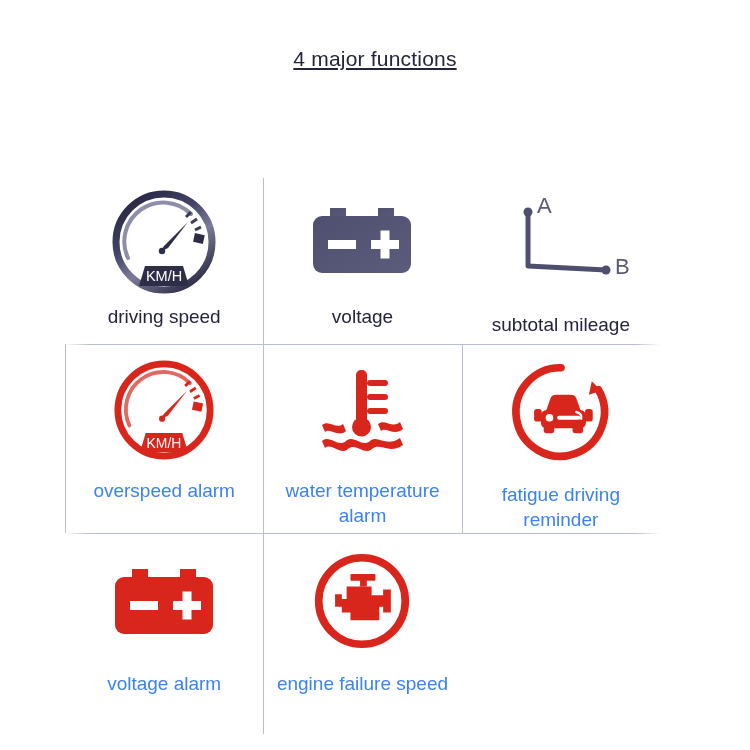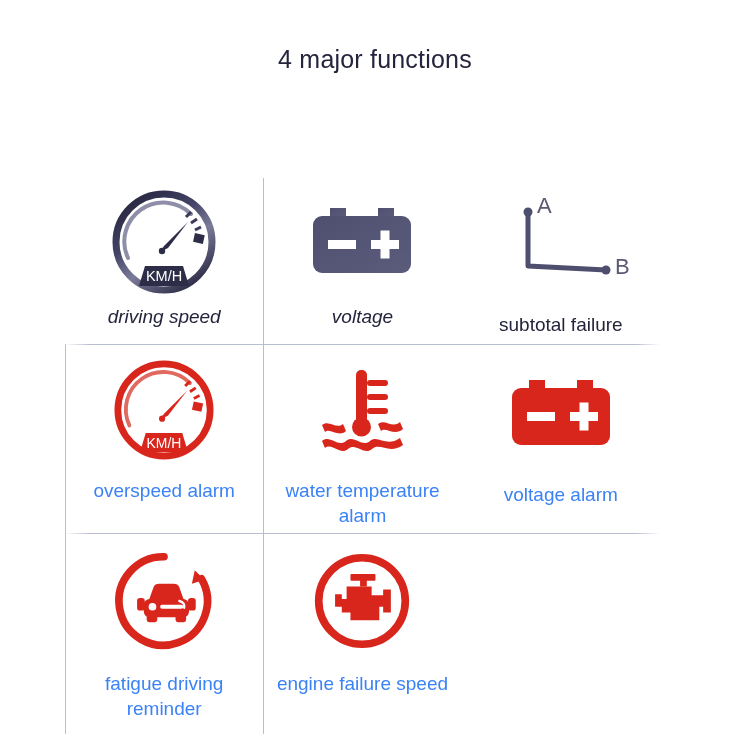--- a/index.html
+++ b/index.html
@@ -23,24 +23,25 @@
   
   .title-block {
     position: absolute;
     left: 0;
     top: 38px;
     width: 750px;
     text-align: center;
     color: #22223a;
   }
   .title-line {
-    font-size: 25px;
+    font-size: 21px;
     line-height: 42px;
     letter-spacing: 0.2px;
     color: #24243c;
+    text-decoration: underline;
   }
 
   
   .grid {
     position: absolute;
     left: 65px;
     top: 178px;
     width: 595px;
     height: 556px;
     display: grid;
@@ -91,21 +92,21 @@
     text-align: center;
     font-size: 19px;
     line-height: 25px;
     color: #24243c;
     padding: 0 4px;
   }
   .cell.alarm .label { color: #3b82f6; }
 
   
   .r1 .icon-wrap { height: 106px; margin-top: 12px; }
-  .r1 .label { margin-top: 8px; font-style: italic; }
+  .r1 .label { margin-top: 8px; }
   .r2 .icon-wrap { height: 108px; margin-top: 16px; }
   .r2 .label { margin-top: 10px; }
   .r3 .icon-wrap { height: 108px; margin-top: 18px; }
   .r3 .label { margin-top: 12px; }
 
   svg { display: block; overflow: visible; }
 </style>
 </head>
 <body>
 
@@ -185,21 +186,21 @@
         <svg width="130" height="104" viewBox="0 0 130 104" aria-hidden="true">
           <g stroke="#4e4e6e" stroke-width="5" fill="none" stroke-linecap="round" stroke-linejoin="round">
             <path d="M 32 18 L 32 72 L 110 76"></path>
           </g>
           <circle cx="32" cy="18" r="4.5" fill="#4e4e6e"></circle>
           <circle cx="110" cy="76" r="4.5" fill="#4e4e6e"></circle>
           <text x="41" y="19" font-family="Liberation Sans, sans-serif" font-size="22" fill="#5a5a74">A</text>
           <text x="119" y="80" font-family="Liberation Sans, sans-serif" font-size="22" fill="#5a5a74">B</text>
         </svg>
       </div>
-      <div class="label">subtotal failure</div>
+      <div class="label">subtotal mileage</div>
     </div>
 
     <div class="cell r2 colsep alarm">
       <div class="icon-wrap">
         <svg width="100" height="100" viewBox="0 0 104 104" aria-hidden="true">
           <circle cx="52" cy="52" r="48" fill="none" stroke="#d9261c" stroke-width="7"></circle>
           <circle cx="52" cy="52" r="41" fill="#ffffff"></circle>
           <path d="M 16 68 A 39 39 0 0 1 79 24" fill="none" stroke="#e06a62" stroke-width="4" stroke-linecap="round"></path>
           <g stroke="#d9261c" stroke-width="3" stroke-linecap="butt">
             <line x1="74" y1="27" x2="79" y2="22"></line>
@@ -228,68 +229,68 @@
             <path d="M 12 65 C 19 59, 26 70, 33 64 L 36 71 C 28 78, 20 67, 15 72 Z"></path>
             <path d="M 68 64 C 75 58, 82 69, 90 62 L 93 69 C 84 77, 76 66, 71 71 Z"></path>
             <path d="M 12 81 C 20 74, 28 88, 36 81 C 44 74, 52 88, 60 81 C 68 74, 76 88, 90 78
                      L 93 85 C 79 95, 70 82, 62 89 C 54 96, 46 82, 38 89 C 30 96, 22 82, 15 88 Z"></path>
           </g>
         </svg>
       </div>
       <div class="label">water temperature alarm</div>
     </div>
 
+    <div class="cell r3 colsep alarm">
+      <div class="icon-wrap">
+        <svg width="100" height="100" viewBox="0 0 104 104" aria-hidden="true">
+
+          <path d="M 52 6 A 46 46 0 1 0 91 29" fill="none" stroke="#d9261c" stroke-width="8" stroke-linecap="round"></path>
+          <path d="M 84 20 L 94 30 L 81 34 Z" fill="#d9261c"></path>
+
+          <g fill="#d9261c">
+
+            <path d="M 36 52 L 41 38 C 42 35, 44 34, 47 34 L 62 34 C 65 34, 67 35, 68 38 L 73 52 Z"></path>
+
+            <rect x="31" y="50" width="47" height="19" rx="6"></rect>
+
+            <rect x="24" y="49" width="8" height="13" rx="3"></rect>
+            <rect x="77" y="49" width="8" height="13" rx="3"></rect>
+
+            <rect x="34" y="66" width="11" height="8" rx="2.5"></rect>
+            <rect x="64" y="66" width="11" height="8" rx="2.5"></rect>
+          </g>
+
+          <circle cx="40" cy="58" r="4" fill="#ffffff"></circle>
+          <rect x="48" y="56" width="24" height="4" rx="2" fill="#ffffff"></rect>
+          <path d="M 68 52 C 72 53, 74 56, 73 59" fill="none" stroke="#ffffff" stroke-width="2.5" stroke-linecap="round"></path>
+        </svg>
+      </div>
+      <div class="label">
+        <span>fatigue driving</span><br>
+        <span>reminder</span>
+      </div>
+    </div>
+
     <div class="cell r3 alarm">
       <div class="icon-wrap">
         <svg width="120" height="104" viewBox="0 0 120 104" aria-hidden="true">
           <rect x="28" y="18" width="16" height="10" fill="#d9261c"></rect>
           <rect x="76" y="18" width="16" height="10" fill="#d9261c"></rect>
           <rect x="11" y="26" width="98" height="57" rx="9" fill="#d9261c"></rect>
           <rect x="26" y="50" width="28" height="9" fill="#ffffff"></rect>
           <rect x="69" y="50" width="28" height="9" fill="#ffffff"></rect>
           <rect x="78.5" y="40.5" width="9" height="28" fill="#ffffff"></rect>
         </svg>
       </div>
       <div class="label">voltage alarm</div>
     </div>
 
     <div class="cell r3 colsep alarm">
       <div class="icon-wrap">
         <svg width="100" height="100" viewBox="0 0 104 104" aria-hidden="true">
-
-          <path d="M 52 6 A 46 46 0 1 0 91 29" fill="none" stroke="#d9261c" stroke-width="8" stroke-linecap="round"></path>
-          <path d="M 84 20 L 94 30 L 81 34 Z" fill="#d9261c"></path>
-
-          <g fill="#d9261c">
-
-            <path d="M 36 52 L 41 38 C 42 35, 44 34, 47 34 L 62 34 C 65 34, 67 35, 68 38 L 73 52 Z"></path>
-
-            <rect x="31" y="50" width="47" height="19" rx="6"></rect>
-
-            <rect x="24" y="49" width="8" height="13" rx="3"></rect>
-            <rect x="77" y="49" width="8" height="13" rx="3"></rect>
-
-            <rect x="34" y="66" width="11" height="8" rx="2.5"></rect>
-            <rect x="64" y="66" width="11" height="8" rx="2.5"></rect>
-          </g>
-
-          <circle cx="40" cy="58" r="4" fill="#ffffff"></circle>
-          <rect x="48" y="56" width="24" height="4" rx="2" fill="#ffffff"></rect>
-          <path d="M 68 52 C 72 53, 74 56, 73 59" fill="none" stroke="#ffffff" stroke-width="2.5" stroke-linecap="round"></path>
-        </svg>
-      </div>
-      <div class="label">
-        <span>fatigue driving</span><br>
-        <span>reminder</span>
-      </div>
-    </div>
-
-    <div class="cell r3 colsep alarm">
-      <div class="icon-wrap">
-        <svg width="100" height="100" viewBox="0 0 104 104" aria-hidden="true">
           <circle cx="52" cy="52" r="45" fill="none" stroke="#d9261c" stroke-width="8"></circle>
           <g fill="#d9261c">
 
             <rect x="40" y="24" width="26" height="7" rx="1"></rect>
             <rect x="50" y="30" width="7" height="7"></rect>
 
             <path d="M 36 37 L 62 37 L 62 46 L 74 46 L 74 40 L 82 40 L 82 64 L 74 64 L 74 58 L 70 58
                      L 70 72 L 40 72 L 40 64 L 31 64 L 31 58 L 24 58 L 24 45 L 31 45 L 31 50 L 36 50 Z"></path>
           </g>
         </svg>

